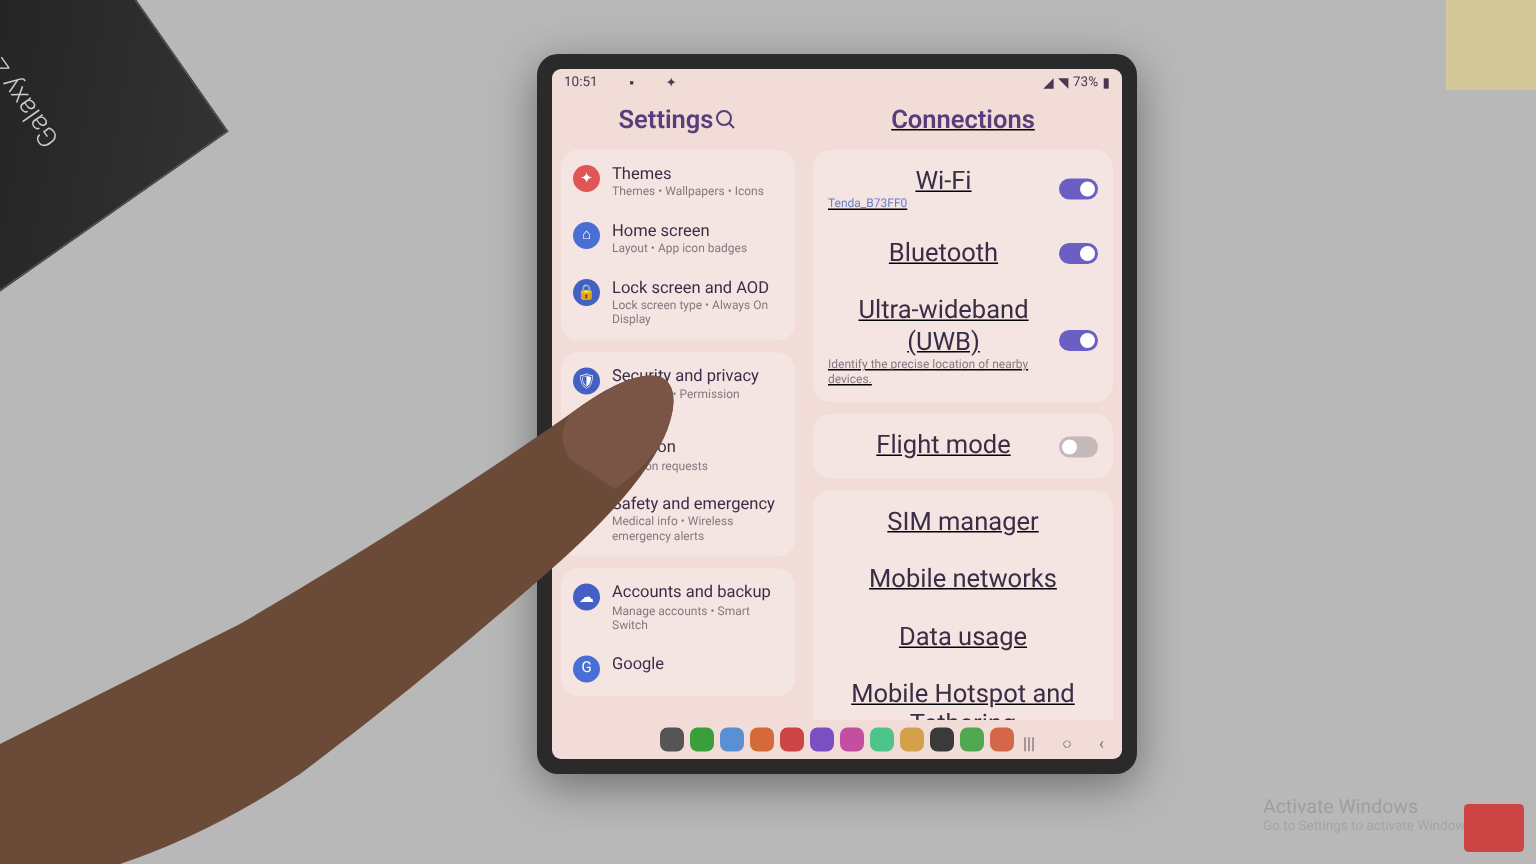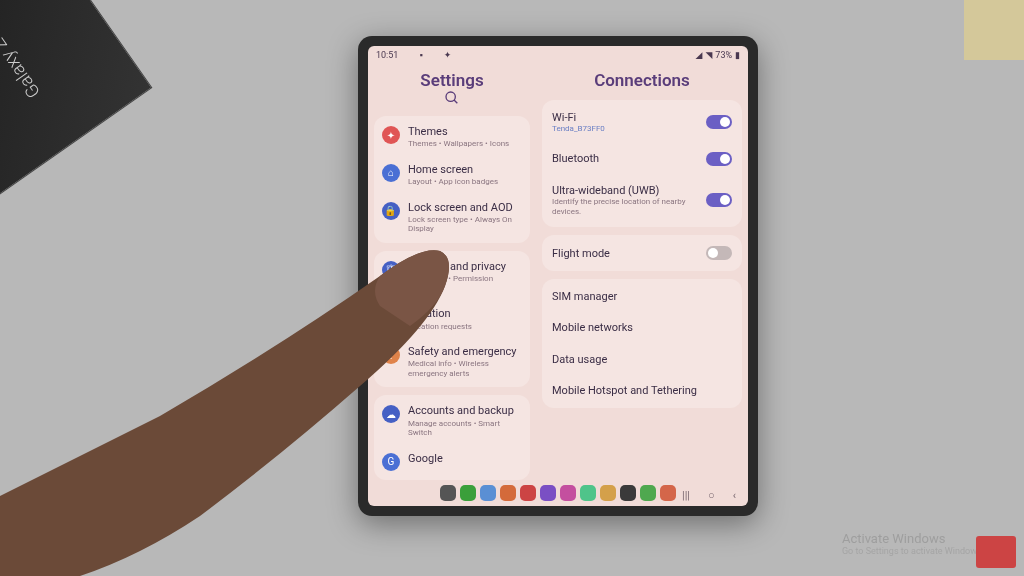--- a/index.html
+++ b/index.html
@@ -72,27 +72,27 @@
 }
 .left-pane {
   width: 168px;
   padding: 0 6px;
   overflow: hidden;
 }
 .right-pane {
   flex: 1;
   padding: 0 6px;
   overflow: hidden;
+  text-decoration: underline;
 }
 .pane-header {
   display: flex;
-  justify-content: space-between;
+  justify-content: center;
   align-items: center;
   padding: 6px 4px 10px;
-  flex-direction: column;
 }
 .pane-title {
   font-size: 17px;
   font-weight: 600;
   color: #5a3d7a;
 }
 .search-btn {
   width: 16px; height: 16px;
   color: #5a3d7a;
 }
@@ -137,23 +137,24 @@
   margin-top: 1px;
 }
 .conn-item {
   display: flex;
   justify-content: space-between;
   align-items: center;
   padding: 9px 10px;
 }
 .conn-text { flex: 1; }
 .conn-title {
-  font-size: 11px;
+  font-size: 17px;
   color: #3a2d45;
   line-height: 1.2;
+  text-align: center;
 }
 .conn-sub {
   font-size: 8px;
   color: #6a7fc4;
   line-height: 1.2;
 }
 .conn-desc {
   font-size: 8px;
   color: #8a7580;
   line-height: 1.2;

